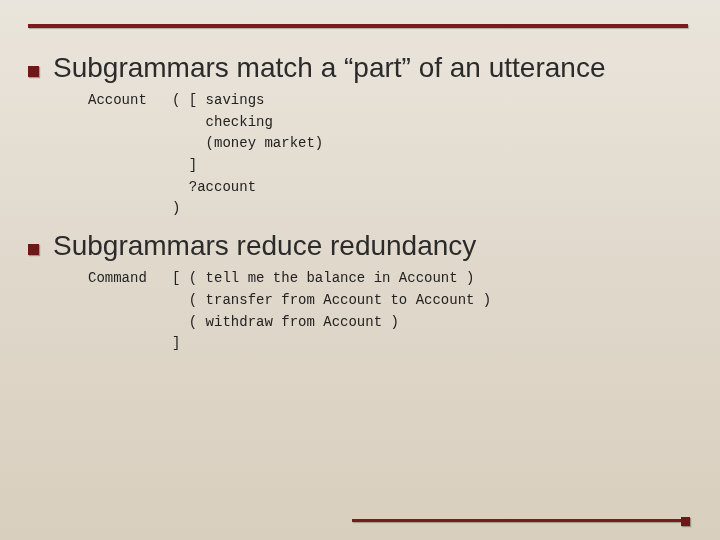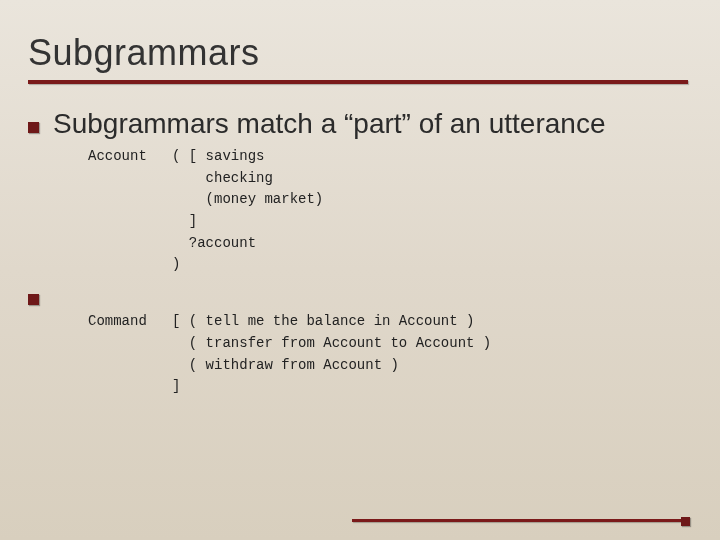--- a/index.html
+++ b/index.html
@@ -79,38 +79,38 @@
     height: 9px;
     background: #6e1818;
     box-shadow: 1px 1px 1px rgba(0,0,0,0.3);
   }
 </style>
 </head>
 <body>
 
 <div class="slide">
 
-  <div class="title">Subgrammars</div>
   <div class="rule"></div>
 
   <div class="body">
 
     <div class="bullet-row">
       <div class="bullet-sq"></div>
       <div class="bullet-text">Subgrammars match a “part” of an utterance</div>
     </div>
     <div class="code">Account   ( [ savings
               checking
               (money market)
             ]
             ?account
           )</div>
 
     <div class="bullet-row">
       <div class="bullet-sq"></div>
+      <div class="bullet-text">Subgrammars reduce redundancy</div>
     </div>
     <div class="code">Command   [ ( tell me the balance in Account )
             ( transfer from Account to Account )
             ( withdraw from Account )
           ]</div>
 
   </div>
 
   <div class="footer-rule"></div>
   <div class="footer-sq"></div>

